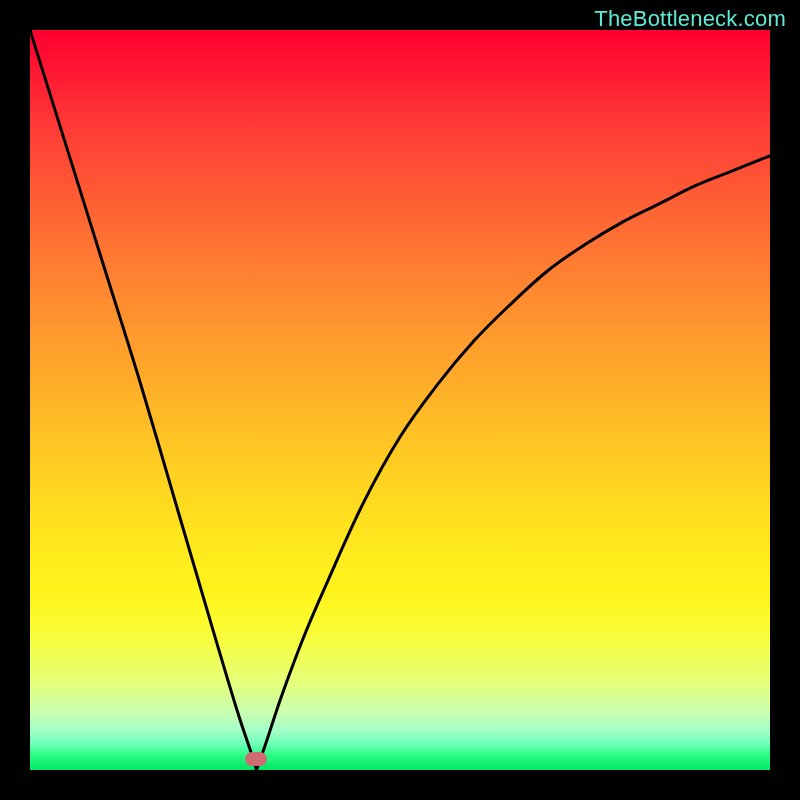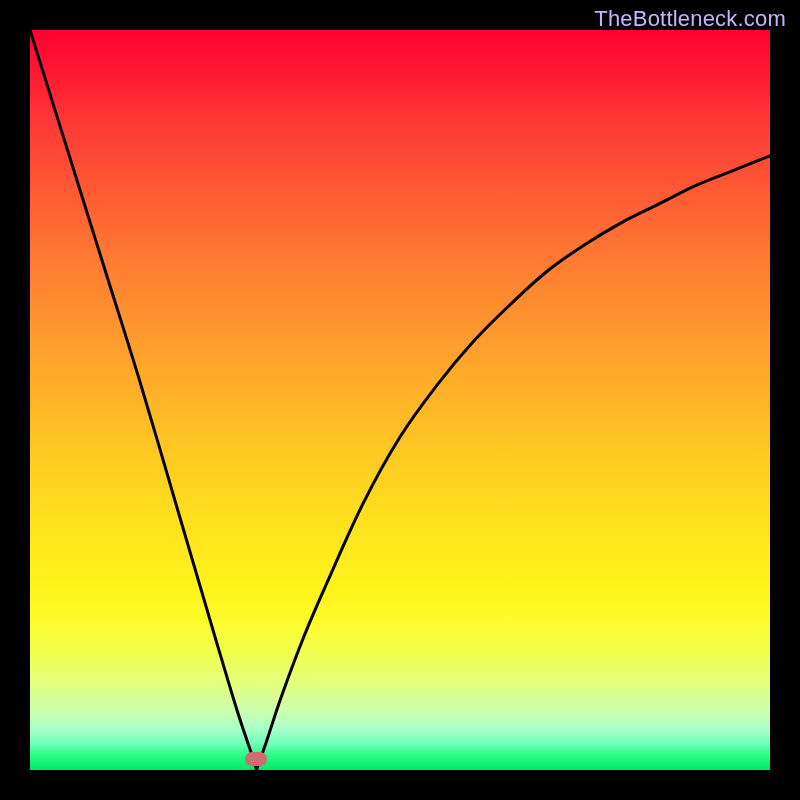--- a/index.html
+++ b/index.html
@@ -55,21 +55,21 @@
     height: 14px;
     border-radius: 999px;
     transform: translate(-50%, -50%);
   }
   .watermark {
     position: absolute;
     top: 6px;
     right: 14px;
     font-family: Arial, Helvetica, sans-serif;
     font-size: 22px;
-    color: #c4b5fd;
+    color: #5eead4;
     letter-spacing: 0.2px;
   }
 </style>
 </head>
 <body>
 
 <div class="outer">
   <div class="watermark">TheBottleneck.com</div>
 
   <div class="plot-area">

